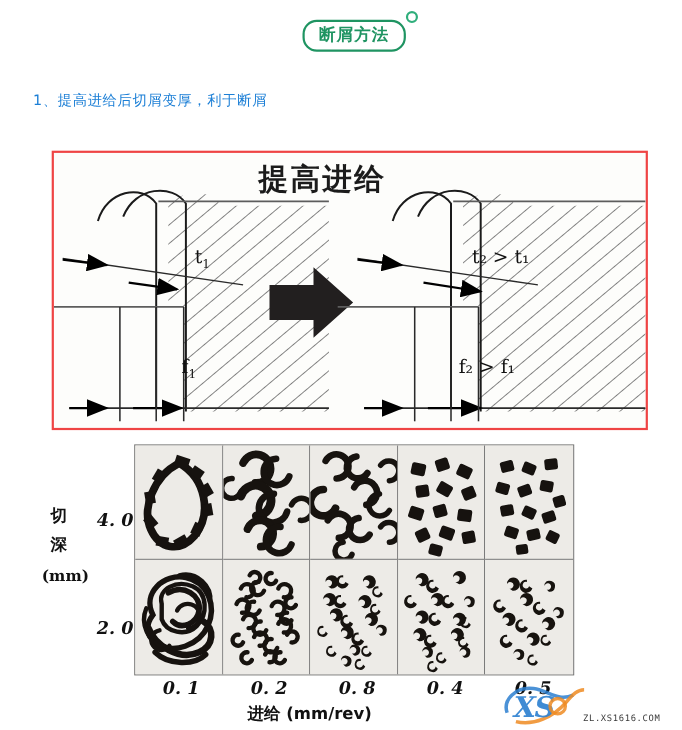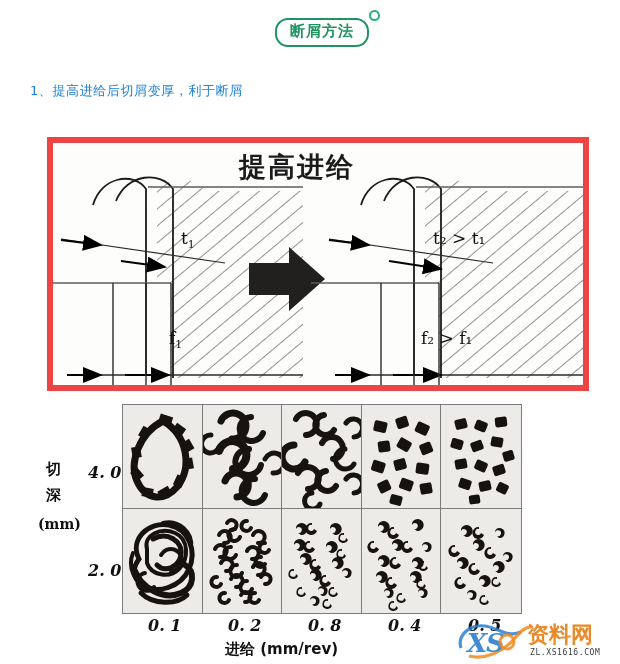--- a/index.html
+++ b/index.html
@@ -59,21 +59,21 @@
     font-family: "DejaVu Sans", "Liberation Sans", sans-serif;
   }
 
   
   #figure-box {
     position: absolute;
     left: 47px;
     top: 137px;
     width: 542px;
     height: 254px;
-    border: 6px solid #ef4444;
+    border: 2px solid #ef4444;
     background: #fdfdfb;
     box-sizing: border-box;
     overflow: hidden;
   }
   #figure-heading {
     position: absolute;
     left: 186px;
     top: 6px;
     font-size: 27px;
     font-weight: bold;
@@ -527,15 +527,14 @@
 </div>
 
 <div id="watermark">
   <svg id="wm-logo" width="80" height="44" viewBox="0 0 80 44">
     <path d="M6,30 C2,18 14,6 30,8 C44,10 52,20 66,14" fill="none" stroke="#2b7fd0" stroke-width="3.2" opacity="0.85"></path>
     <path d="M14,38 C30,42 48,34 60,20 C66,13 70,9 76,9" fill="none" stroke="#ef8b22" stroke-width="3.2" opacity="0.85"></path>
     <text x="12" y="34" font-family="DejaVu Serif, Liberation Serif, serif" font-style="italic" font-size="26" font-weight="bold" fill="#2b7fd0" opacity="0.9">X</text>
     <text x="31" y="34" font-family="DejaVu Serif, Liberation Serif, serif" font-style="italic" font-size="26" font-weight="bold" fill="#2b7fd0" opacity="0.9">S</text>
     <circle cx="52" cy="24" r="7" fill="none" stroke="#ef8b22" stroke-width="3" opacity="0.85"></circle>
   </svg>
-  <div id="wm-cn">资料网</div>
   <div id="wm-site">ZL.XS1616.COM</div>
 </div>
 
 </body></html>

